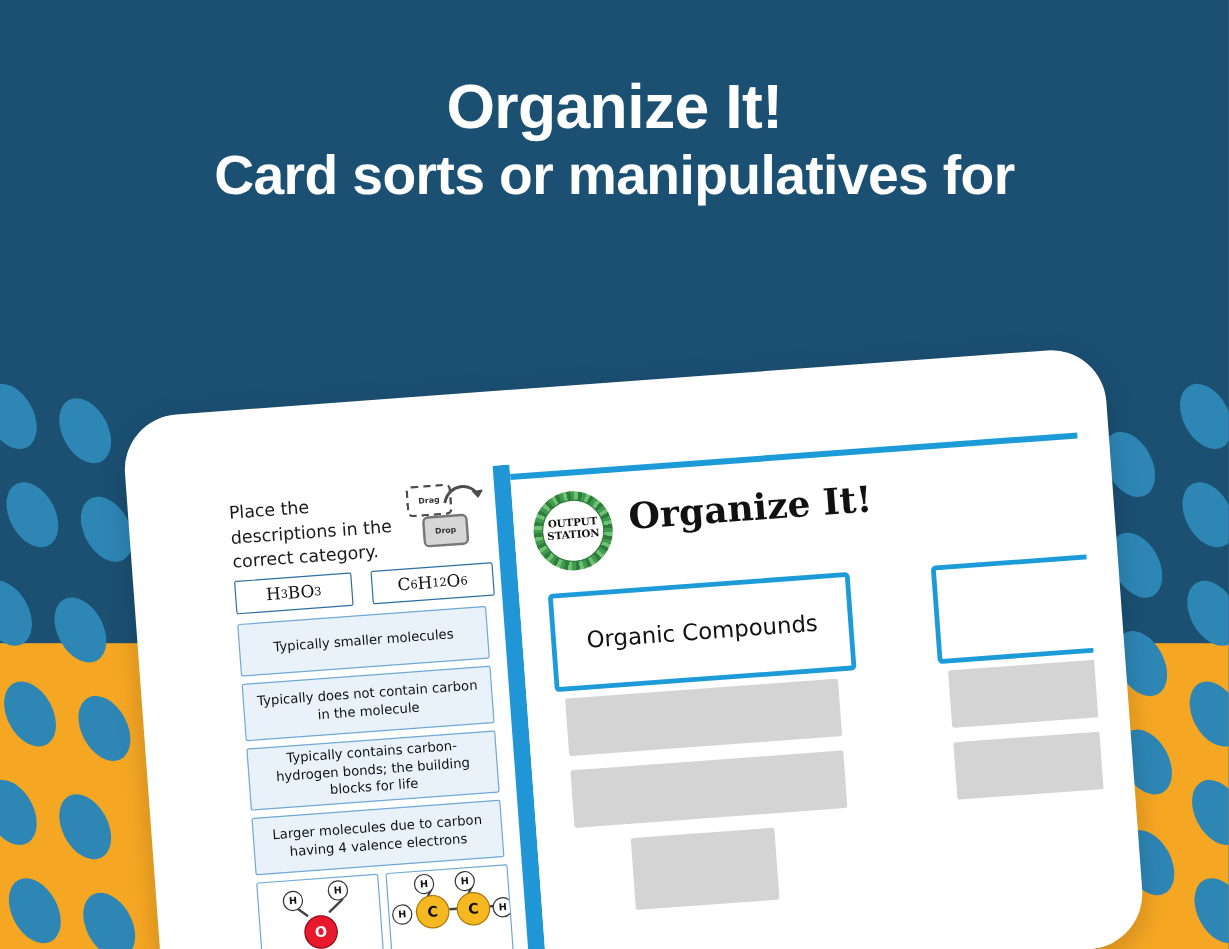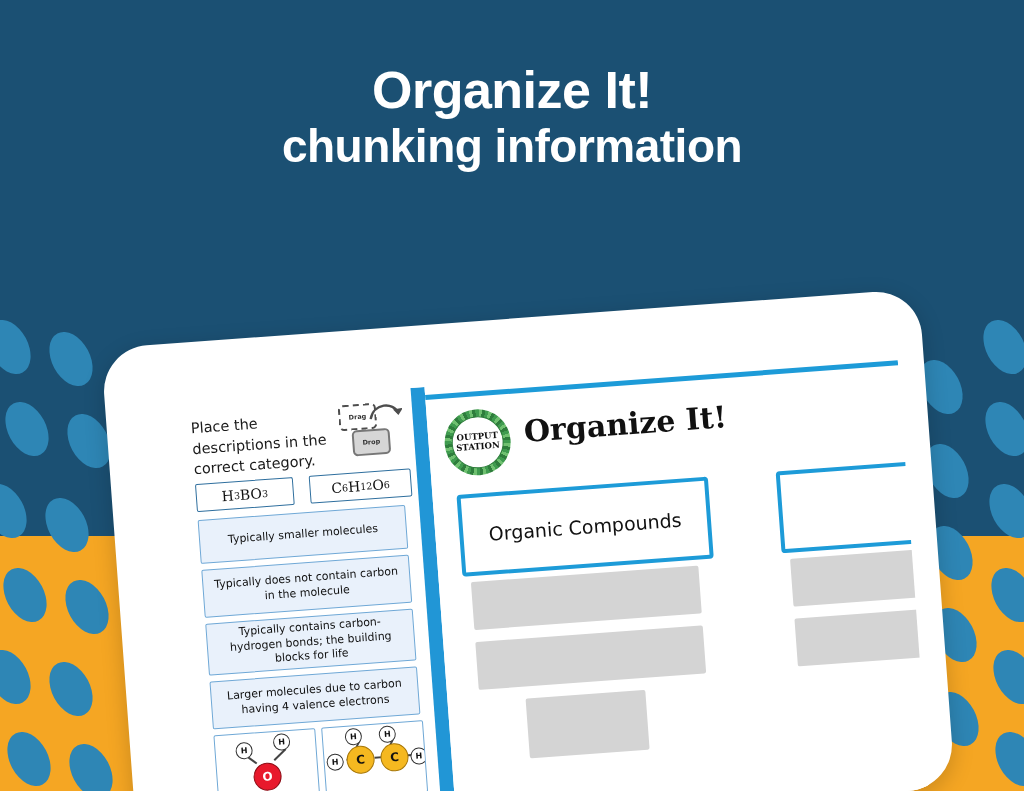--- a/index.html
+++ b/index.html
@@ -157,21 +157,21 @@
 <div class="blob" style="left:992px;top:482px;width:38px;height:58px;"></div>
 <div class="blob" style="left:932px;top:524px;width:38px;height:58px;"></div>
 <div class="blob" style="left:994px;top:566px;width:38px;height:58px;"></div>
 <div class="blob" style="left:936px;top:606px;width:38px;height:58px;"></div>
 <div class="blob" style="left:996px;top:648px;width:38px;height:58px;"></div>
 <div class="blob" style="left:938px;top:690px;width:38px;height:58px;"></div>
 <div class="blob" style="left:998px;top:730px;width:38px;height:58px;"></div>
 
 <div class="heading">
   <div class="line1">Organize It!</div>
-  <div class="line2">chunking information</div>
+  <div class="line2">Card sorts or manipulatives for</div>
 </div>
 
 <div class="tablet">
   <div class="screen">
 
     <div class="left-panel">
       <div class="instr">Place the descriptions in the correct category.</div>
 
       <div class="dragdrop">
         <div class="dd-box dd-drag">Drag</div>

